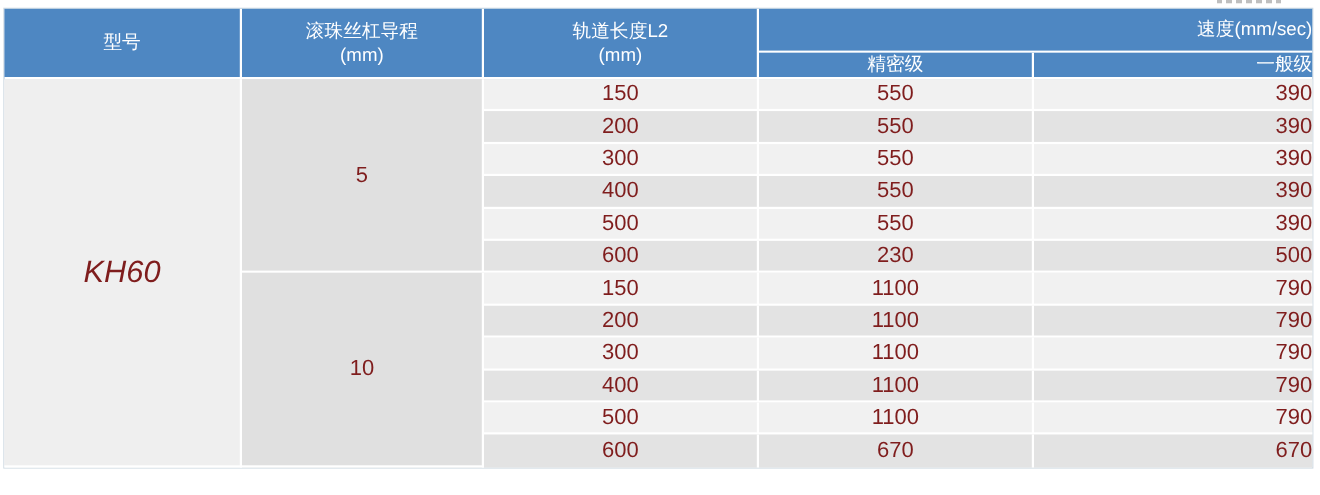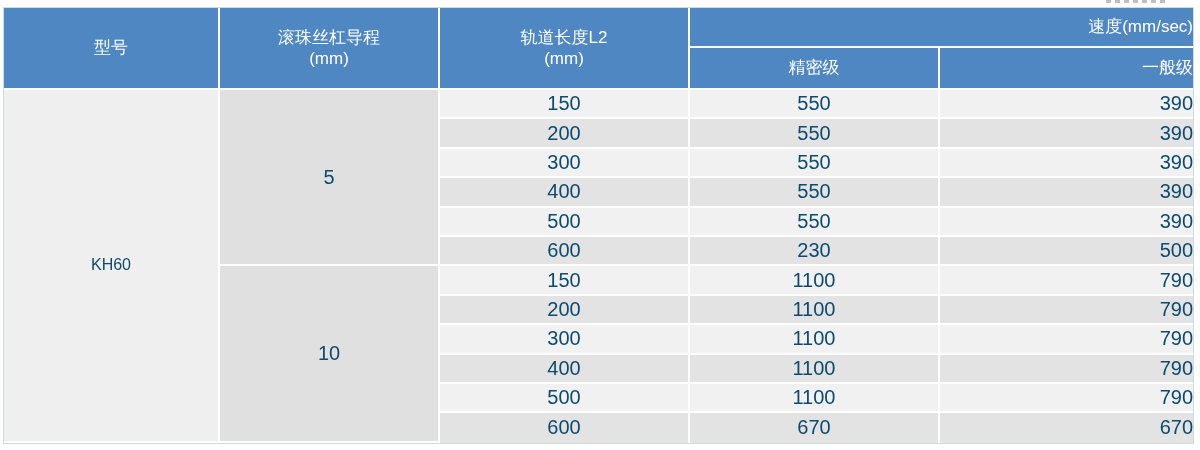--- a/index.html
+++ b/index.html
@@ -38,31 +38,31 @@
   th:last-child, td:last-child { border-right: none; text-align: right; }
 
   thead th {
     background: #4e87c2;
     color: #ffffff;
     font-weight: 400;
     font-size: 17px;
     line-height: 1.25;
   }
   thead tr.h-top th { height: 40px; }
-  thead tr.h-sub th { height: 42px; }
+  thead tr.h-sub th { height: 24px; }
   thead th.two-line { height: 82px; }
 
   tbody td {
     height: 29.4px;
     font-size: 20px;
-    color: #0c4a6e;
+    color: #7f1d1d;
   }
   tbody tr:last-child td { border-bottom: none; }
 
-  td.model-cell { background: #efefef; font-size: 16px; }
+  td.model-cell { background: #efefef; font-size: 28px; font-style: italic; }
   td.lead-cell  { background: #e0e0e0; font-size: 20px; }
   tbody tr:nth-child(odd)  td.data { background: #f1f1f1; }
   tbody tr:nth-child(even) td.data { background: #e3e3e3; }
 
   .clip-frag {
     position: absolute; left: 1106px; top: 0;
     width: 62px; height: 3px;
     background: repeating-linear-gradient(90deg, #8a8a8a 0 5px, transparent 5px 9px);
     opacity: 0.55;
   }

